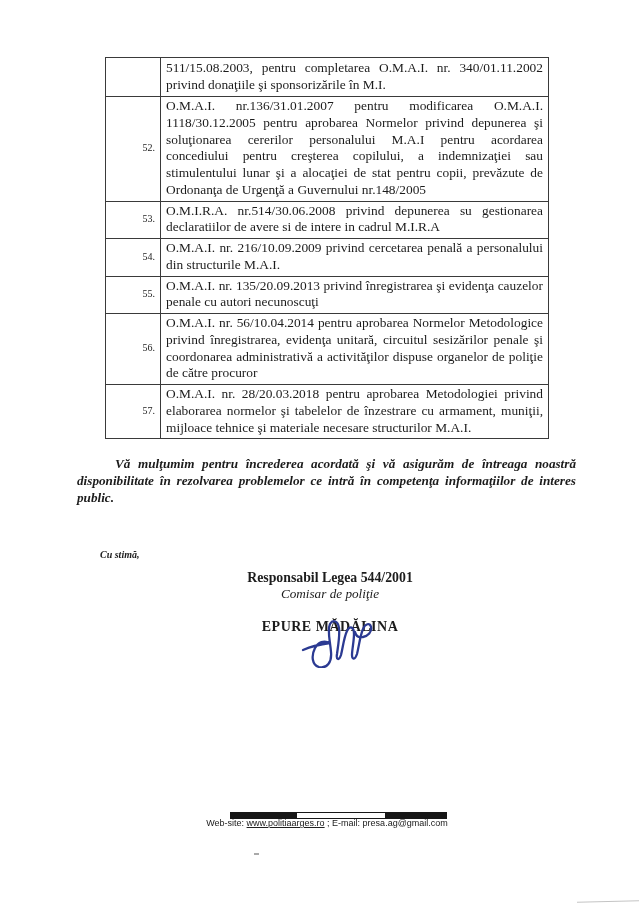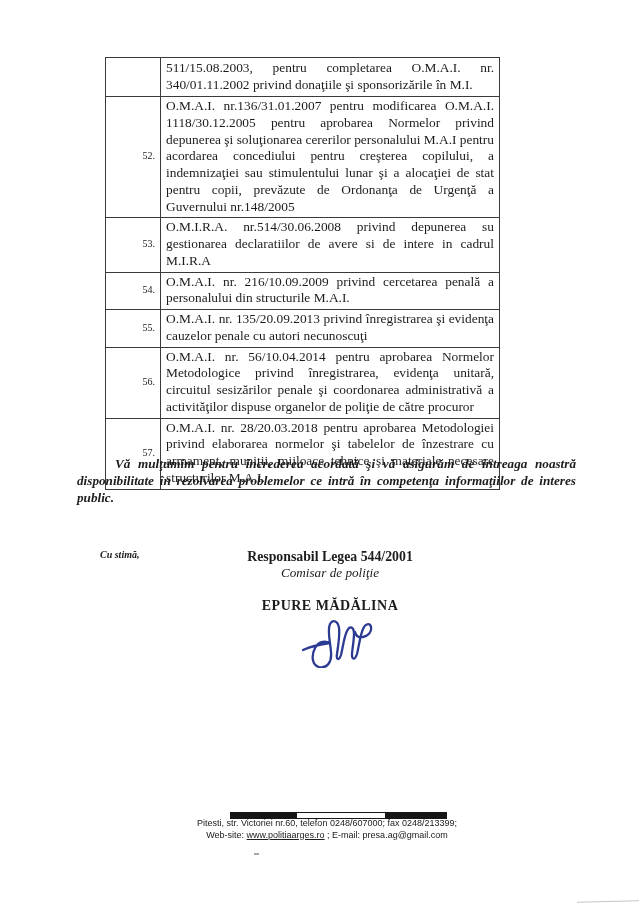--- a/index.html
+++ b/index.html
@@ -4,21 +4,21 @@
 <style>
   html,body{margin:0;padding:0;}
   body{
     width:640px;height:905px;background:#ffffff;position:relative;overflow:hidden;
     font-family:"Liberation Serif", serif;color:#1c1c1c;
   }
   .page{position:absolute;inset:0;background:#fff;}
 
   
   table.orders{
-    position:absolute;left:105px;top:57px;width:395px;
+    position:absolute;left:105px;top:57px;width:444px;
     border-collapse:collapse;table-layout:fixed;
     font-size:13.4px;line-height:1.25;
   }
   table.orders td{
     border:1px solid #3a3a3a;vertical-align:middle;
     padding:1px 5px 2px 5px;
   }
   td.num{width:44px;text-align:right;font-size:10px;}
   td.txt{text-align:justify;text-justify:inter-word;}
 
@@ -29,21 +29,21 @@
     text-align:justify;text-indent:38px;line-height:1.3;
   }
 
   .salutation{
     position:absolute;left:100px;top:549px;
     font-size:10px;font-weight:bold;font-style:italic;
   }
 
   
   .sigblock{
-    position:absolute;left:205px;top:548px;width:250px;text-align:center;
+    position:absolute;left:205px;top:569px;width:250px;text-align:center;
   }
   .sig-role{font-size:13.8px;font-weight:bold;line-height:17px;}
   .sig-rank{font-size:13.2px;font-style:italic;line-height:16px;}
   .sig-name{font-size:14px;font-weight:bold;letter-spacing:.5px;line-height:17px;margin-top:16px;}
   .sig-svg{position:absolute;left:300px;top:610px;}
 
   
   .redaction-bar{
     position:absolute;left:230px;top:812px;width:217px;height:7px;
     display:flex;align-items:stretch;
@@ -112,21 +112,20 @@
     <path d="M3,40 C12,36 22,34 30,33 C24,30 18,32 15,38 C11,46 12,55 19,57 C27,59 32,52 31,42 C30,30 27,20 30,14 C33,9 38,11 39,18 C40,26 38,36 37,44 C36,50 39,51 41,45 C43,37 44,27 47,21 C50,15 54,17 54,24 C54,31 52,40 52,45 C52,50 55,50 57,44 C59,36 60,26 63,19 C65,14 70,12 71,17 C72,22 68,26 63,27 C59,28 56,26 55,22" fill="none" stroke="#2b3a92" stroke-width="2.3" stroke-linecap="round" stroke-linejoin="round"></path>
   </svg>
 
   <div class="redaction-bar">
     <div class="seg-dark" style="width:67px;"></div>
     <div class="seg-light" style="width:88px;"></div>
     <div class="seg-dark" style="width:62px;"></div>
   </div>
 
   <div class="footer-text">
-    <div>Pitesti, str. Victoriei nr.60, telefon 0248/607000; fax 0248/213399;</div>
     <div>
       <span>Web-site: </span><span class="link">www.politiaarges.ro</span><span> ; E-mail: presa.ag@gmail.com</span>
     </div>
   </div>
 
   <div class="artifact-dash"></div>
   <div class="artifact-edge"></div>
 
 </div>
 

